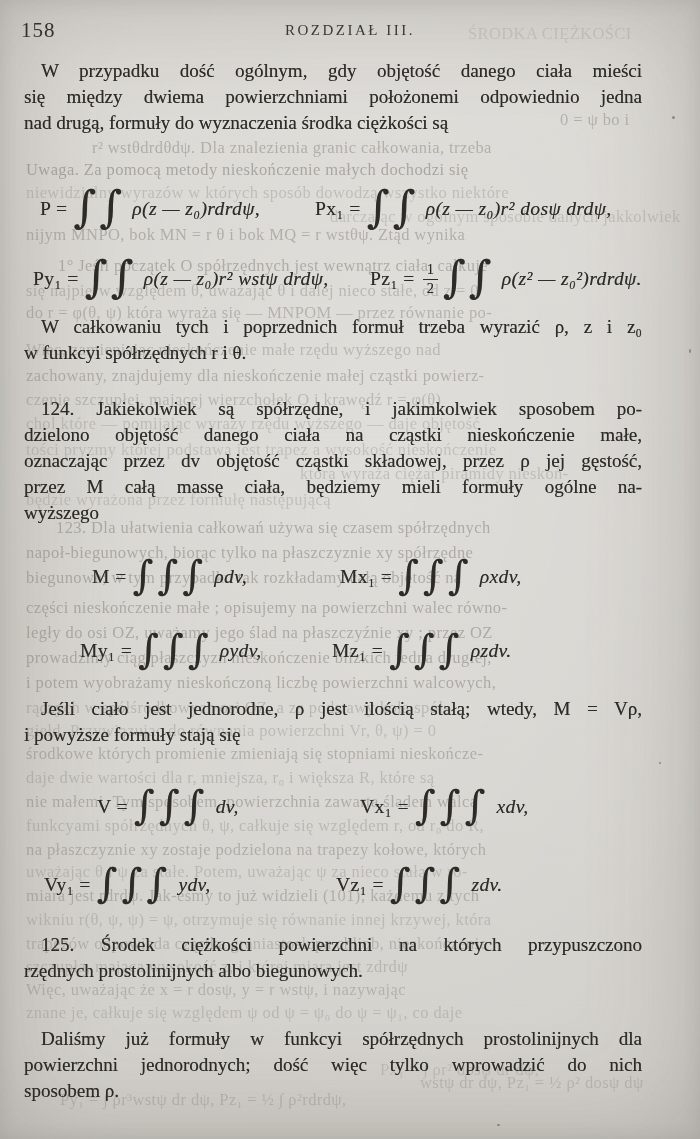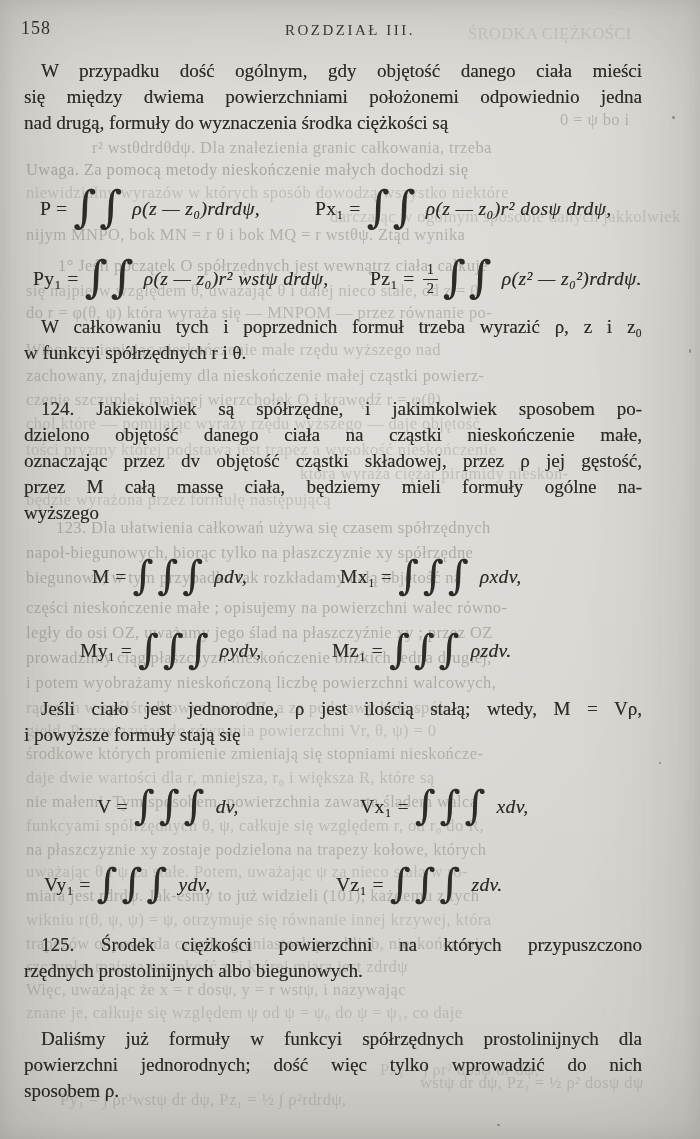--- a/index.html
+++ b/index.html
@@ -30,21 +30,21 @@
     white-space:nowrap;
     color:#76726a;
     filter:blur(0.7px);
     opacity:0.38;
   }
   
   .content{position:absolute;inset:0;z-index:2;}
   .pagehead{position:absolute;top:18px;left:0;width:100%;height:30px;}
   .pagenum{
     position:absolute;left:21px;top:0;
-    font-size:18px;letter-spacing:1px;color:#33312d;
+    font-size:21px;letter-spacing:1px;color:#33312d;
   }
   .running-head{
     position:absolute;left:0;top:4px;width:100%;
     text-align:center;
     font-size:15px;letter-spacing:2.5px;color:#3a3833;
   }
   .para{position:absolute;left:24px;width:618px;}
   .tl{
     font-size:19px;line-height:26px;height:26px;
     text-align:justify;text-align-last:justify;

